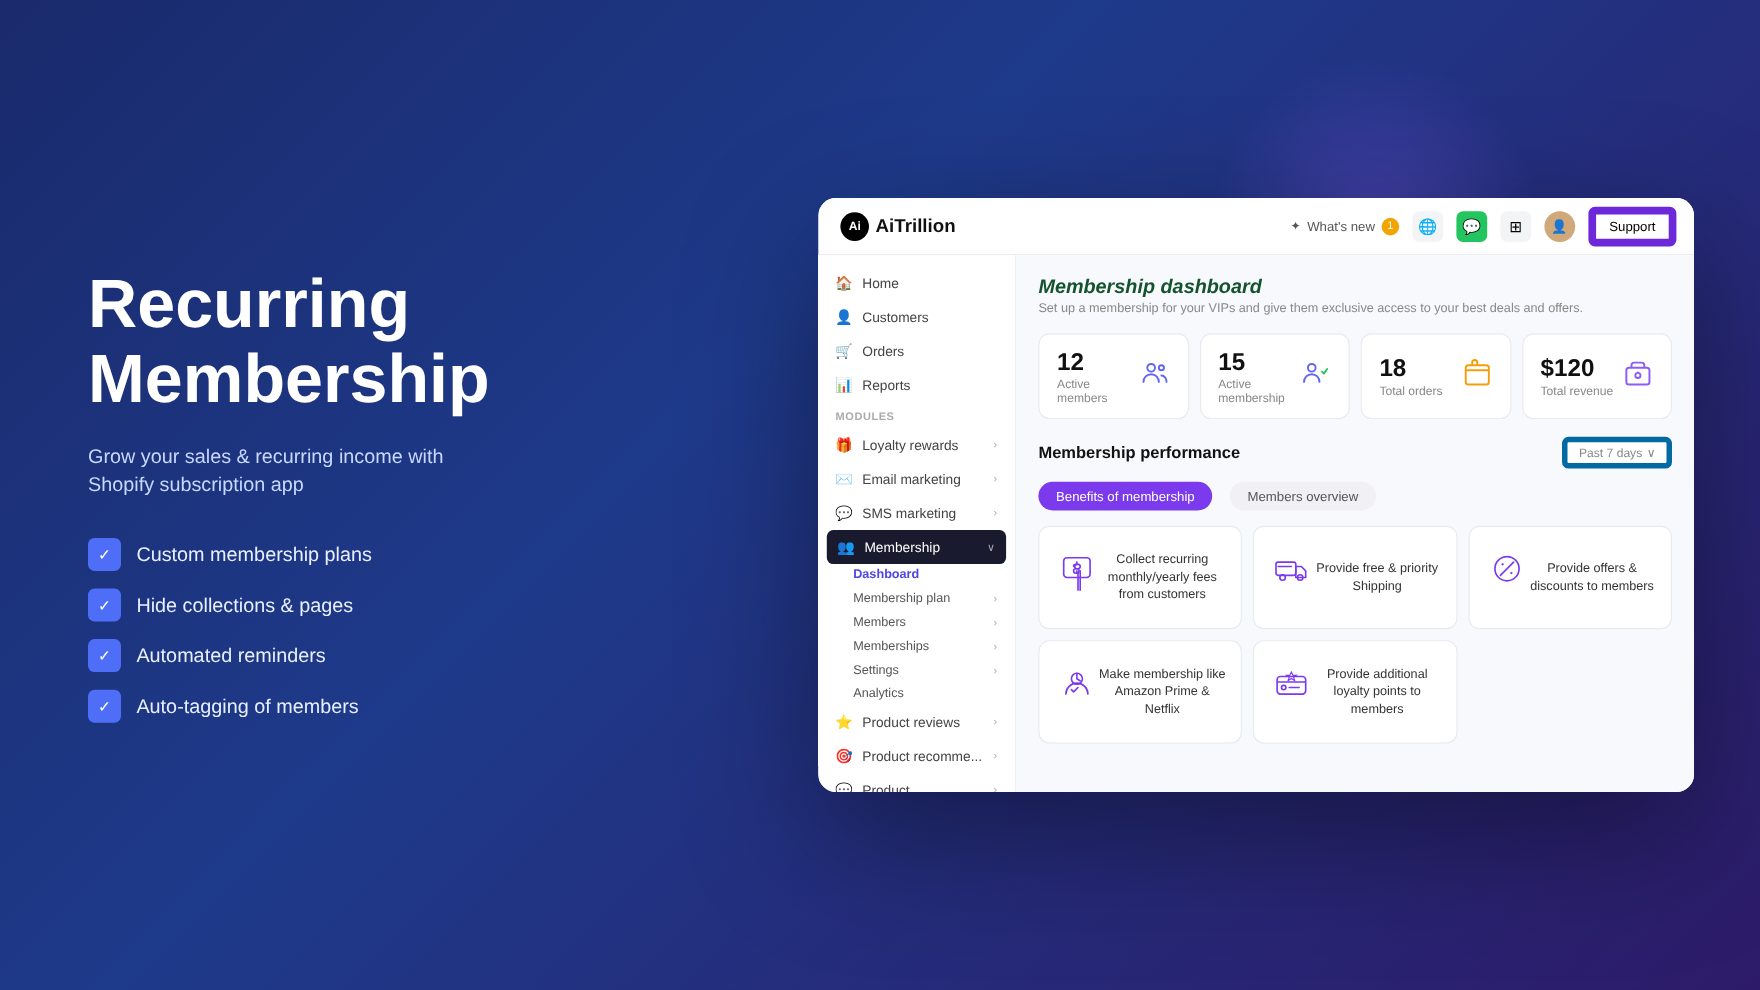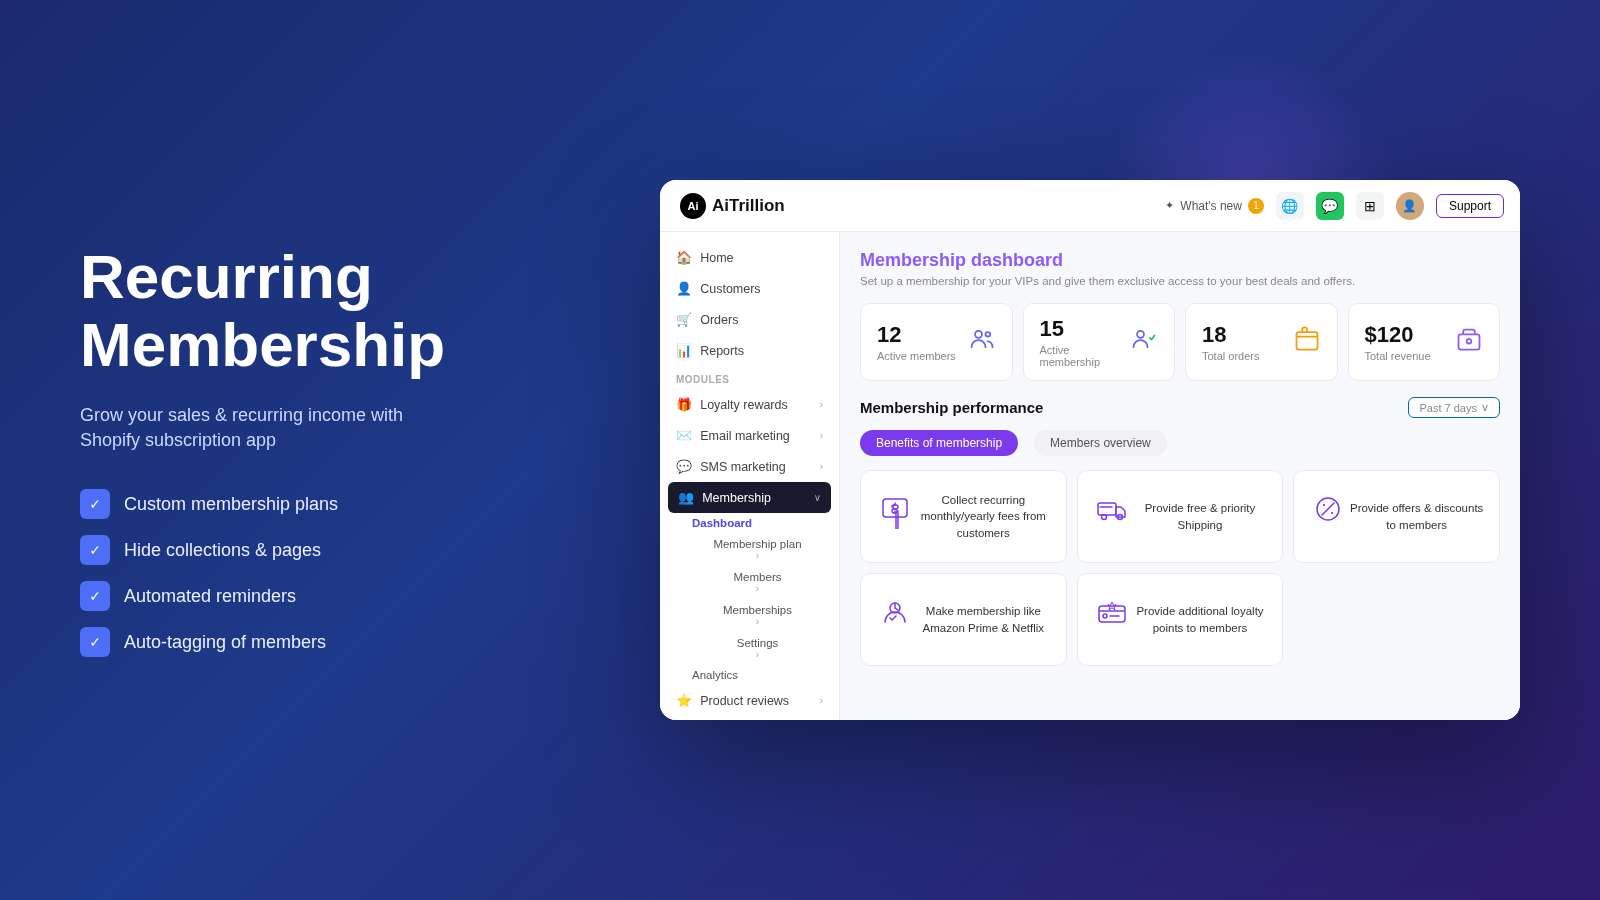--- a/index.html
+++ b/index.html
@@ -54,29 +54,29 @@
       display: flex;
       align-items: center;
       justify-content: center;
       flex-shrink: 0;
       color: white;
       font-size: 14px;
     }
 
     
     .app-window {
-      width: 860px;
+      width: 796px;
       height: 540px;
       background: white;
       border-radius: 16px;
       box-shadow: 0 40px 120px rgba(0,0,0,0.4);
       display: flex;
       flex-direction: column;
       overflow: hidden;
-      margin-right: 80px;
+      margin-right: 60px;
       position: relative;
     }
 
     
     .top-bar {
       height: 52px;
       background: white;
       border-bottom: 1px solid #e8eaf0;
       display: flex;
       align-items: center;
@@ -143,21 +143,21 @@
       width: 28px;
       height: 28px;
       border-radius: 50%;
       background: #d1a87a;
       display: flex;
       align-items: center;
       justify-content: center;
       font-size: 12px;
     }
     .support-btn {
-      border: 1px solid #6d28d9;
+      border: 7px solid #6d28d9;
       border-radius: 6px;
       padding: 4px 12px;
       font-size: 12px;
       cursor: pointer;
       background: white;
     }
 
     
     .main-layout {
       display: flex;
@@ -212,36 +212,36 @@
     .sidebar-sub.active-sub { color: #4f46e5; font-weight: 600; }
 
     .sidebar-sub-arrow {
       display: flex;
       align-items: center;
       justify-content: space-between;
       padding: 5px 16px 5px 32px;
       font-size: 11.5px;
       color: #555;
       cursor: pointer;
-      flex-direction: column;
     }
 
     
     .content {
       flex: 1;
       background: #f8f9fc;
       overflow-y: auto;
       padding: 18px 20px;
     }
 
     .content-title {
       font-size: 18px;
       font-weight: 700;
-      color: #8b5cf6;
+      color: #14532d;
       margin-bottom: 4px;
+      font-style: italic;
     }
     .content-subtitle {
       font-size: 11.5px;
       color: #888;
       margin-bottom: 16px;
     }
 
     
     .stats-row {
       display: flex;
@@ -283,21 +283,21 @@
       margin-bottom: 12px;
     }
     .perf-title {
       font-size: 15px;
       font-weight: 600;
       color: #111;
     }
     .date-filter {
       font-size: 11px;
       color: #888;
-      border: 1px solid #0369a1;
+      border: 5px solid #0369a1;
       border-radius: 6px;
       padding: 3px 10px;
       background: white;
       display: flex;
       align-items: center;
       gap: 4px;
       cursor: pointer;
     }
 
     .tabs-row {

